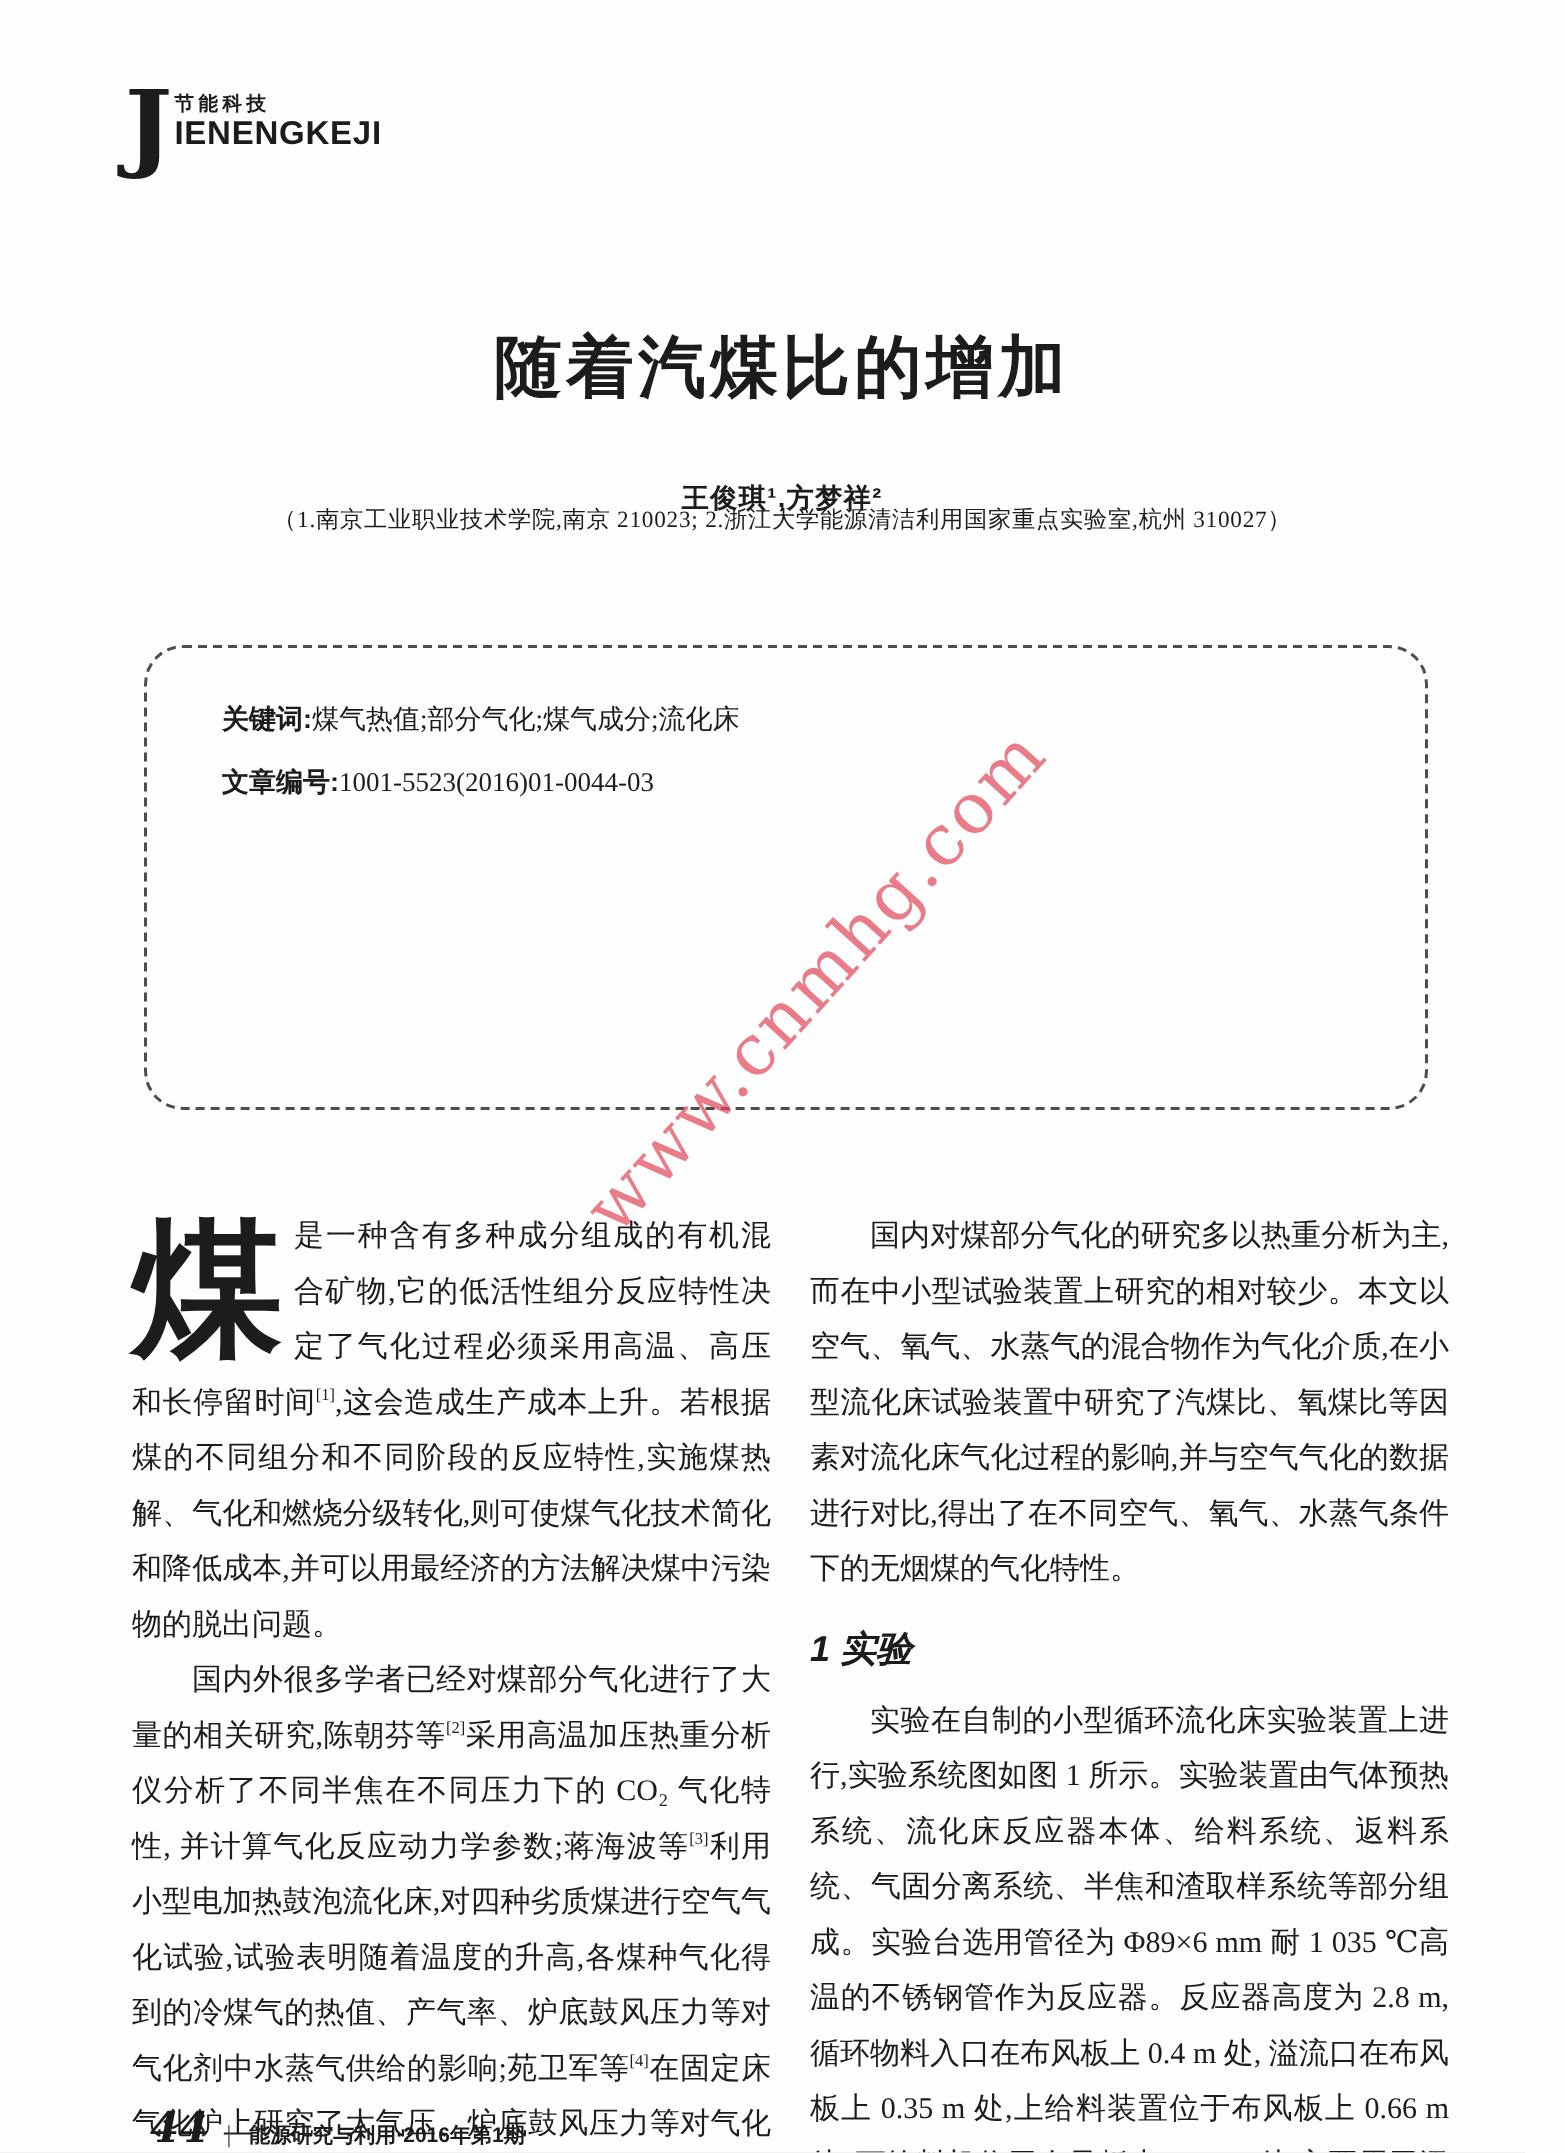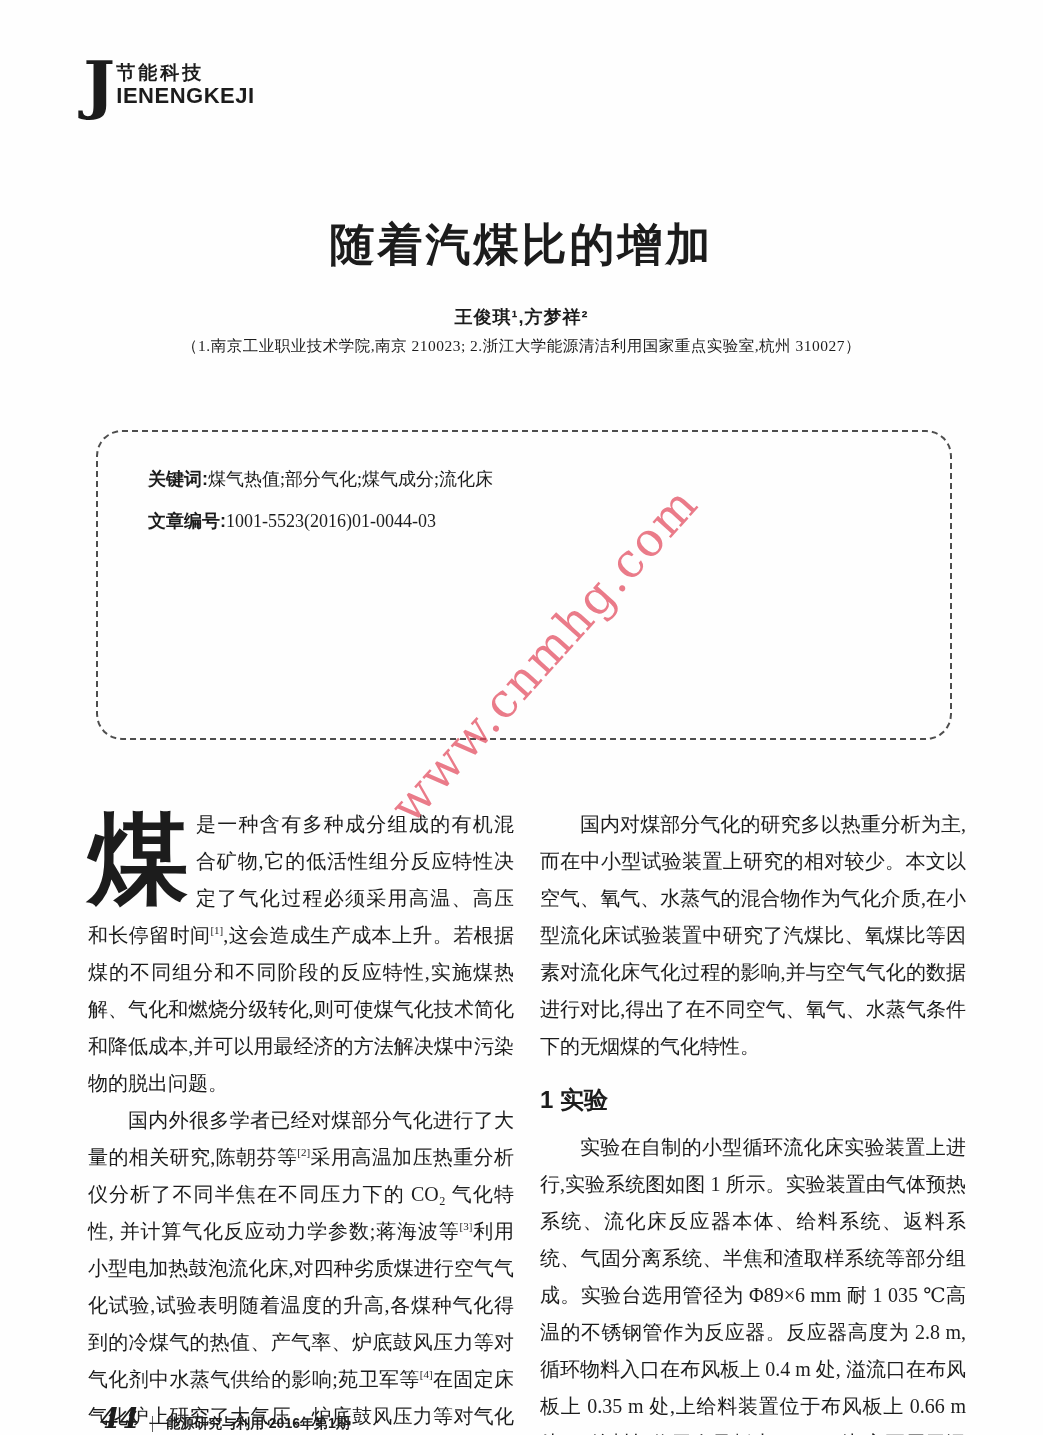--- a/index.html
+++ b/index.html
@@ -13,29 +13,29 @@
     color:#1c1c1c;
   }
   
   .logo{position:absolute;left:84px;top:56px;display:flex;align-items:flex-start;}
   .logo-initial{
     font-family:"DejaVu Serif",serif;font-weight:900;
     font-size:64px;line-height:0.92;letter-spacing:0;
     transform:scaleX(1.05);
   }
   .logo-right{display:flex;flex-direction:column;margin-left:2px;margin-top:6px;}
-  .logo-cn{font-family:"Liberation Sans",sans-serif;font-weight:bold;font-size:19px;letter-spacing:3px;line-height:1.15;}
+  .logo-cn{font-family:"Liberation Sans",sans-serif;font-weight:bold;font-size:13px;letter-spacing:3px;line-height:1.15;}
   .logo-en{font-family:"Liberation Sans",sans-serif;font-weight:bold;font-size:22px;letter-spacing:0.5px;line-height:1.1;}
   
   .title{
     position:absolute;left:0;top:215px;width:100%;
     text-align:center;font-size:45px;font-weight:bold;letter-spacing:3px;
   }
   .authors{
-    position:absolute;left:0;top:305px;width:100%;
+    position:absolute;left:0;top:320px;width:100%;
     text-align:center;font-family:"Liberation Sans",sans-serif;
     font-weight:bold;font-size:18px;letter-spacing:1px;
   }
   .affiliation{
     position:absolute;left:0;top:336px;width:100%;
     text-align:center;font-size:15.5px;letter-spacing:0.5px;
   }
   
   .abstract-box{
     position:absolute;left:96px;top:430px;width:824px;height:282px;
@@ -56,20 +56,21 @@
   .col p.indent{text-indent:2em;}
   .dropcap{
     float:left;font-size:100px;line-height:0.95;font-weight:bold;
     margin:6px 8px 0 0;
   }
   sup{font-size:0.55em;vertical-align:super;line-height:0;}
   .section-heading{
     font-family:"Liberation Sans",sans-serif;font-weight:bold;
     font-size:24px;line-height:30px;margin:20px 0 14px 0 !important;
     text-align:left;
+    font-style:italic;
   }
   
   .watermark{
     position:absolute;left:420px;top:778px;
     transform:rotate(-48deg);transform-origin:0 100%;
     font-family:"DejaVu Serif",serif;
     font-size:47px;letter-spacing:2px;
     color:rgba(226,72,92,0.72);
     white-space:nowrap;z-index:6;pointer-events:none;
   }

